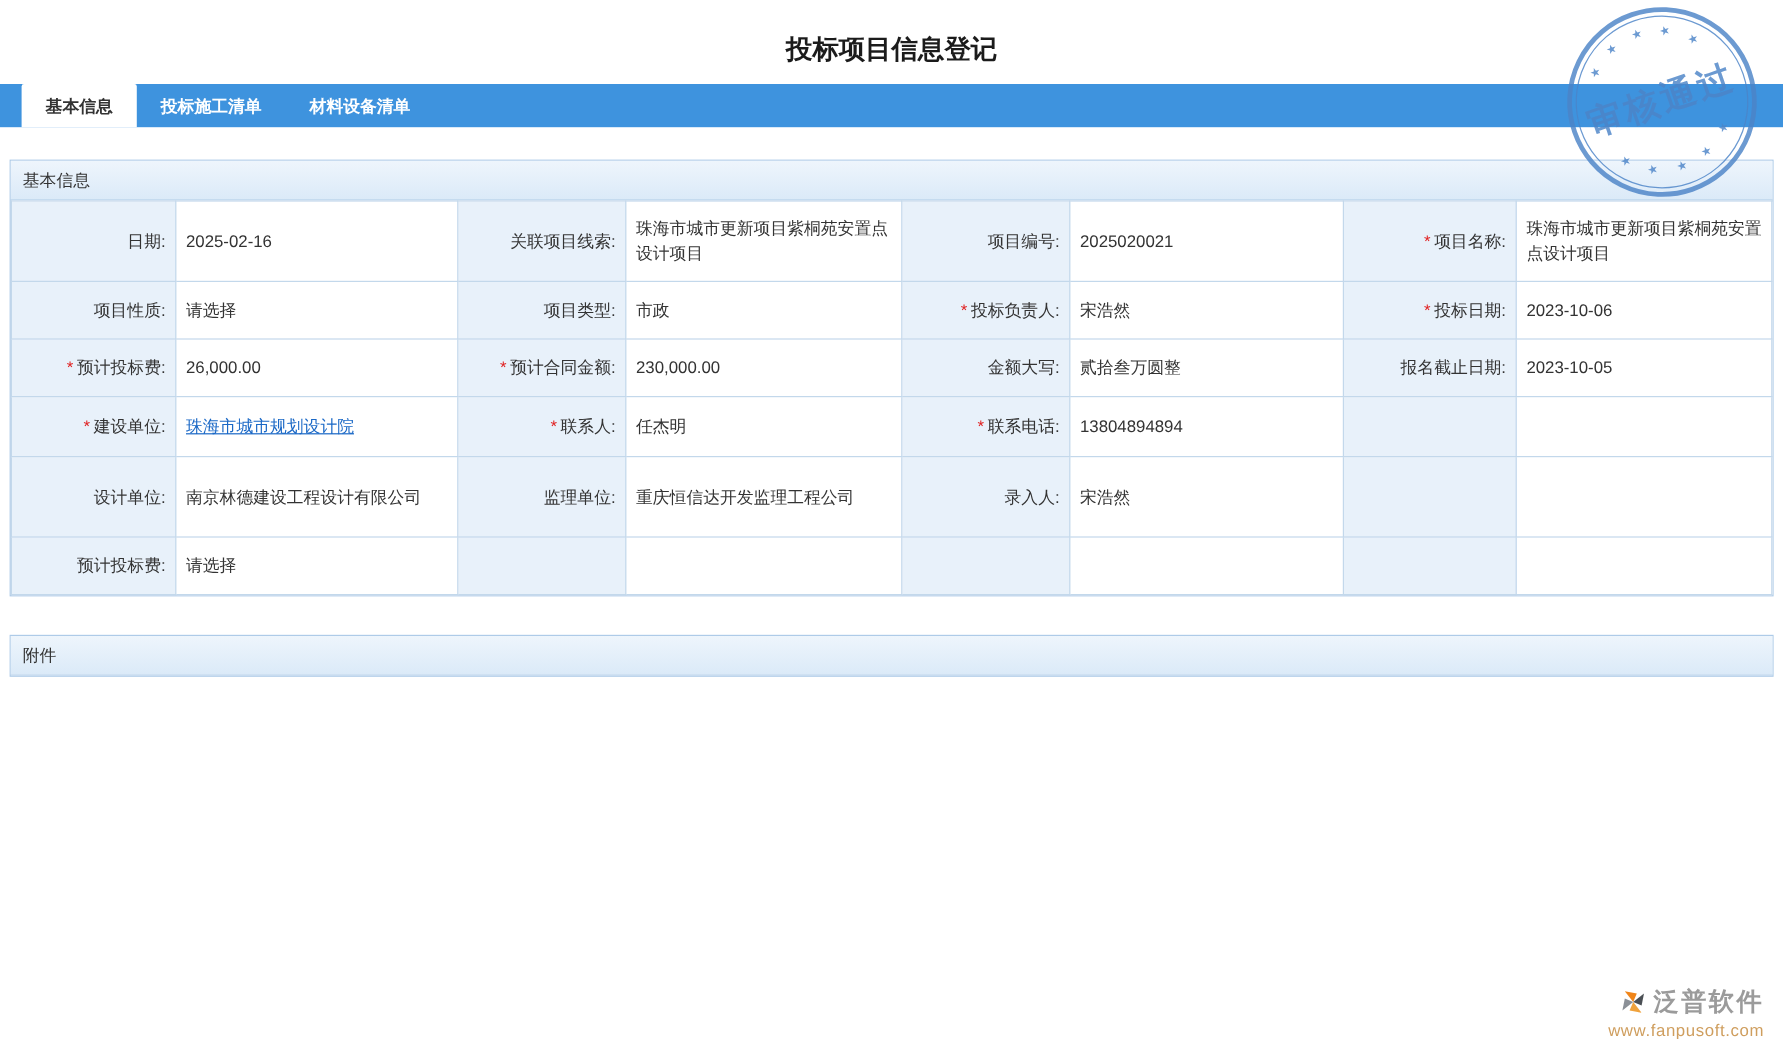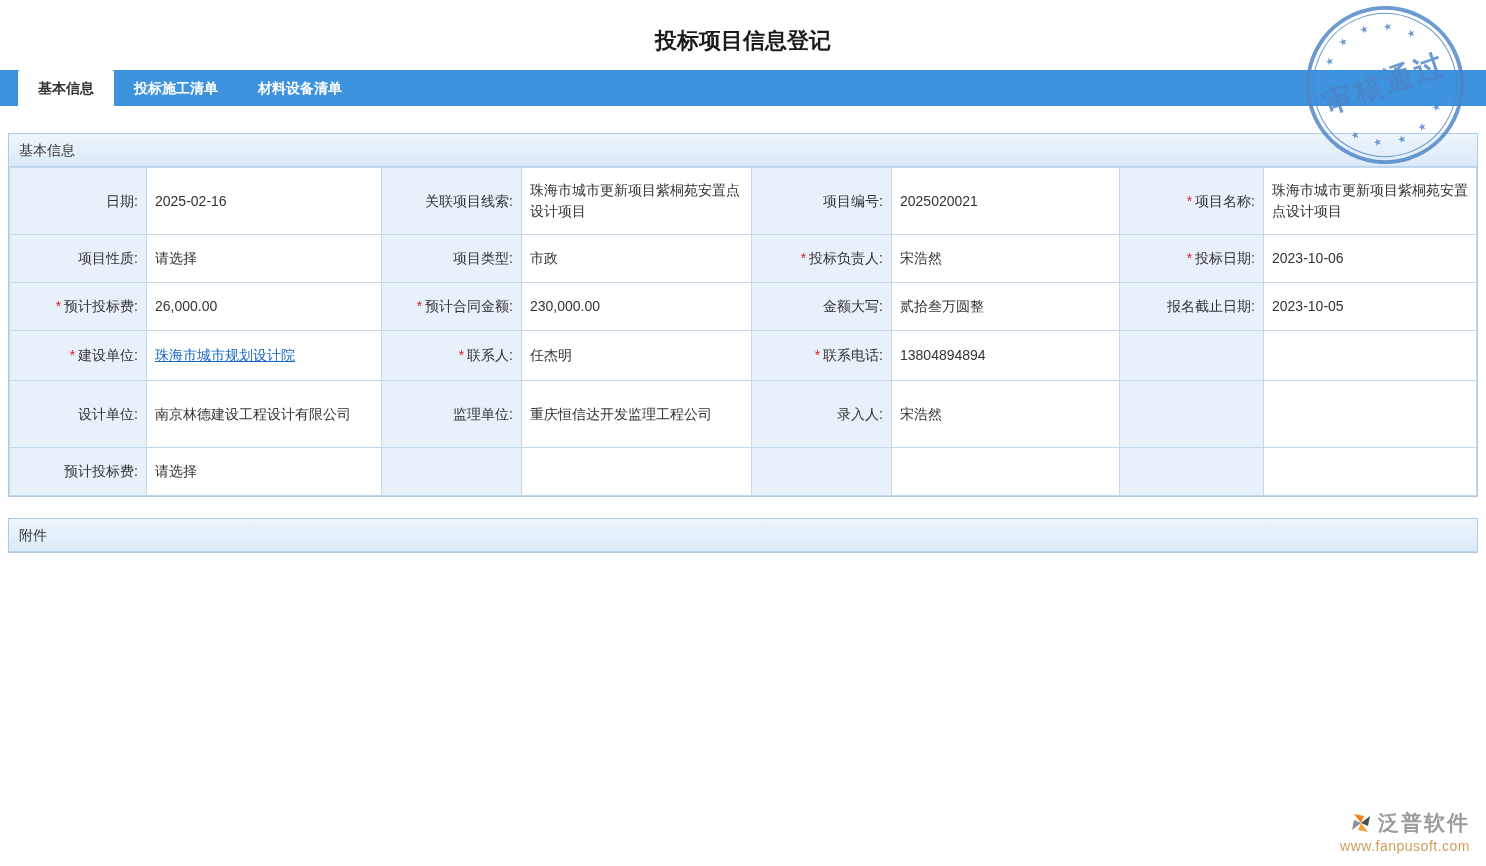--- a/index.html
+++ b/index.html
@@ -158,21 +158,21 @@
   .ss6 { left: 73px;  top: 131px; }
   .ss7 { left: 96px;  top: 126px; }
   .ss8 { left: 49px;  top: 126px; }
   .ss9 { left: 116px; top: 112px; }
   .ss10{ left: 30px;  top: 112px; }
 
   
   .brand {
     position: absolute;
     right: 16px;
-    bottom: 12px;
+    bottom: 0;
     text-align: right;
   }
   .brand-row {
     display: flex;
     align-items: center;
     justify-content: flex-end;
     gap: 6px;
   }
   .brand-name {
     font-size: 21px;
@@ -269,21 +269,21 @@
       <td class="val"></td>
       <td class="lbl"></td>
       <td class="val"></td>
       <td class="lbl"></td>
       <td class="val"></td>
     </tr>
   </tbody>
     </table>
 </div>
 
-<div class="section" style="margin-top:21px;">
+<div class="section" style="margin-top:32px;">
   <div class="section-header">附件</div>
 </div>
 
 <div class="stamp">
   <span class="stamp-star ss1">★</span>
   <span class="stamp-star ss2">★</span>
   <span class="stamp-star ss3">★</span>
   <span class="stamp-star ss4">★</span>
   <span class="stamp-star ss5">★</span>
   <span class="stamp-star ss6">★</span>

